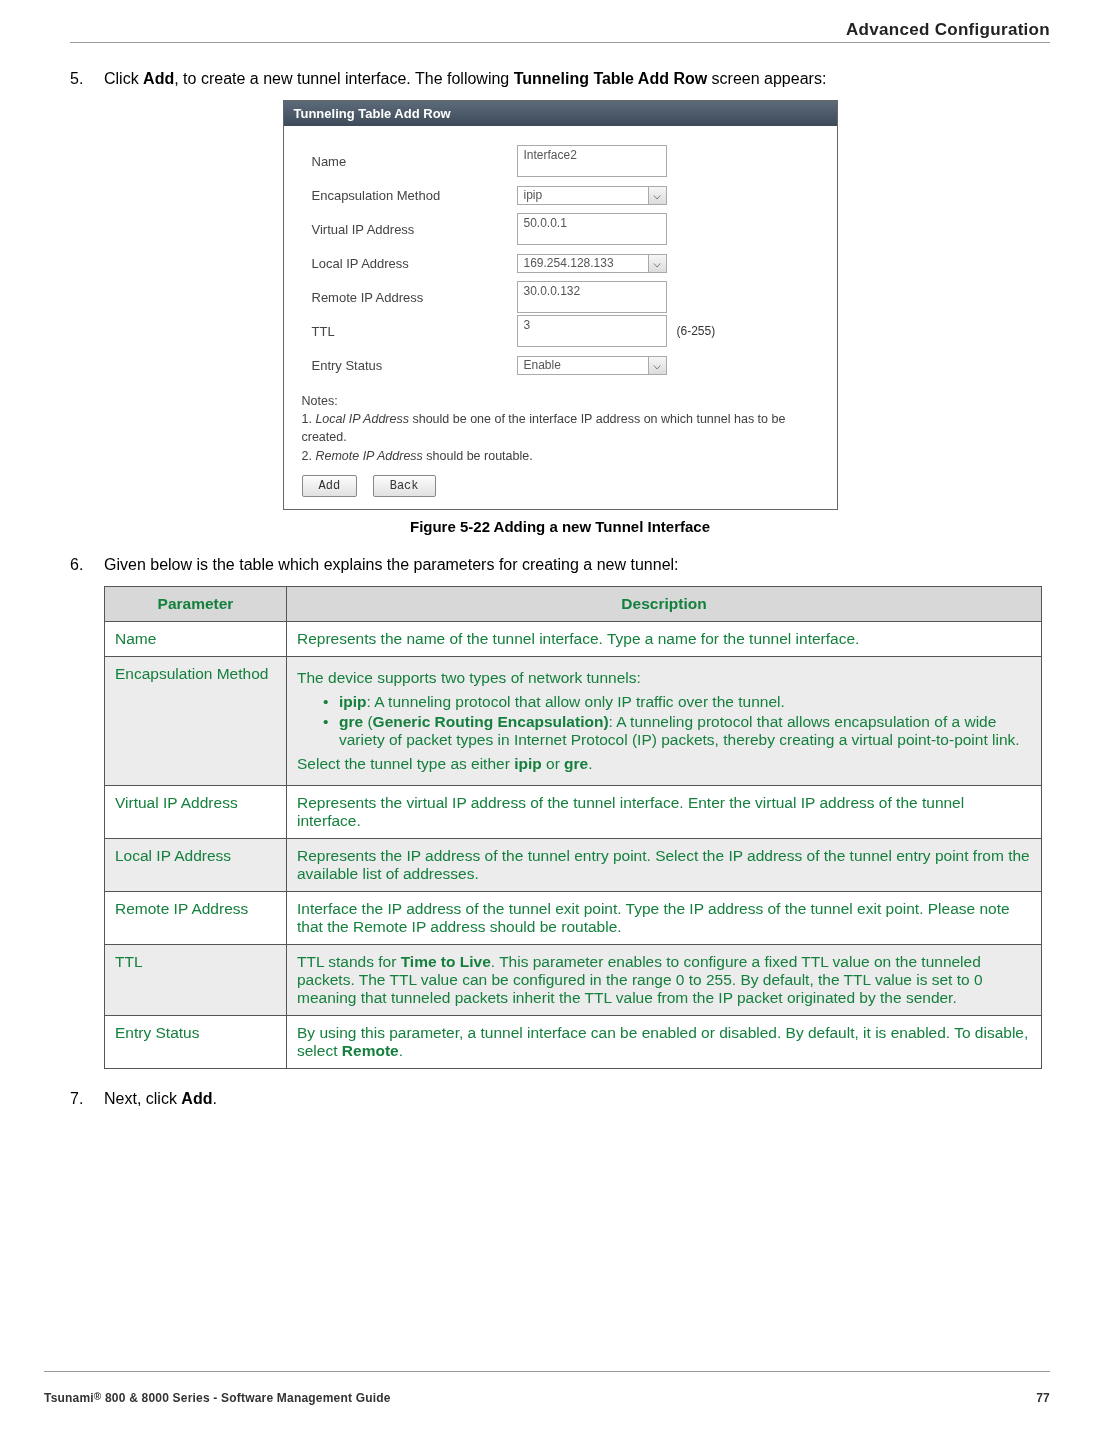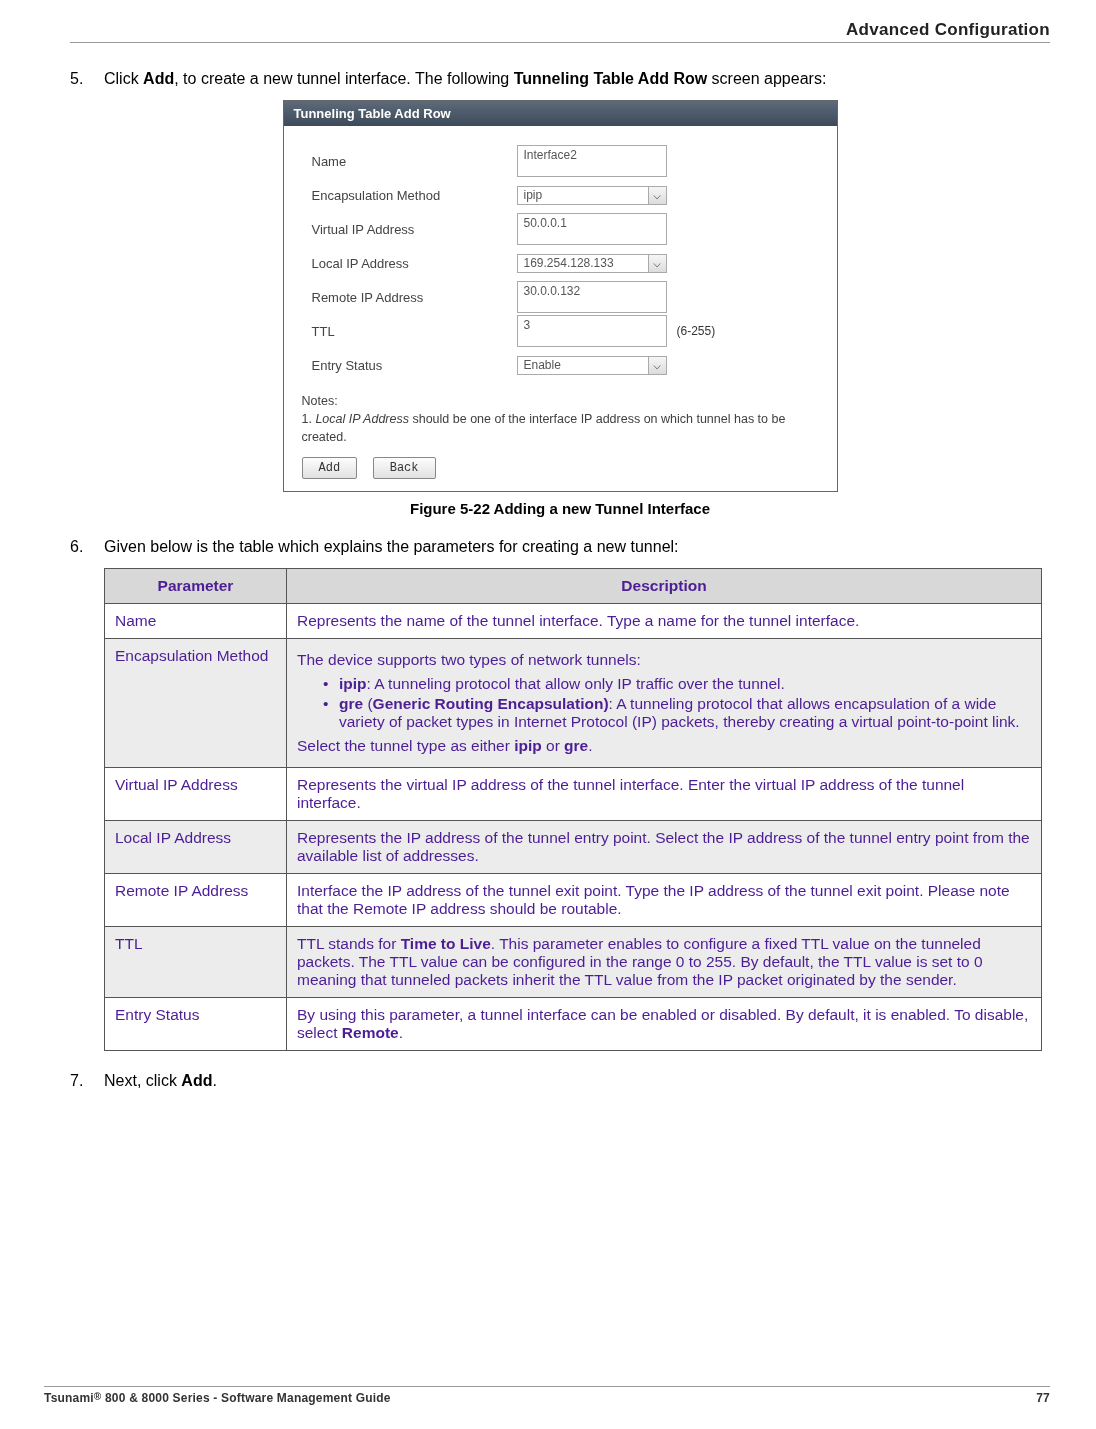--- a/index.html
+++ b/index.html
@@ -107,21 +107,21 @@
     font-size:15px;
     margin: 8px 0 18px;
   }
 
   
   table.param {
     border-collapse: collapse;
     width: 938px;
     margin: 4px 0 18px 34px;
     font-size:15.5px;
-    color:#4c1d95;
+    color:#15803d;
   }
   table.param th, table.param td {
     border:1px solid #555;
     padding: 8px 10px;
     text-align:left;
     vertical-align:top;
   }
   table.param th {
     background:#d8d8d8;
     font-weight:700;
@@ -134,21 +134,21 @@
   .desc p { margin: 4px 0; }
 
   .footer {
     position:absolute;
     bottom: 24px;
     left: 44px;
     right: 46px;
     display:flex;
     justify-content:space-between;
     border-top:1px solid #999;
-    padding-top:4px;
+    padding-top:19px;
     font-size:12px;
     font-weight:600;
     color:#333;
     letter-spacing:0.2px;
   }
   .footer .reg { font-size:10px; vertical-align: top; }
 </style>
 </head>
 <body>
 
@@ -202,20 +202,21 @@
             <div class="f-select">
               <div class="val">Enable</div>
               <div class="f-chevron">⌵</div>
             </div>
           </div>
         </div>
       <div class="shot-notes">
         <div>Notes:</div>
         <div id="dialog-notes-list">
             <div>1. <span class="italic">Local IP Address</span> should be one of the interface IP address on which tunnel has to be created.</div>
+            <div>2. <span class="italic">Remote IP Address</span> should be routable.</div>
           </div>
       </div>
       <div class="shot-btns">
         <span class="btn">Add</span>
         <span class="btn">Back</span>
       </div>
     </div>
   </div>
 
   <div class="fig-cap">Figure 5-22 Adding a new Tunnel Interface</div>

